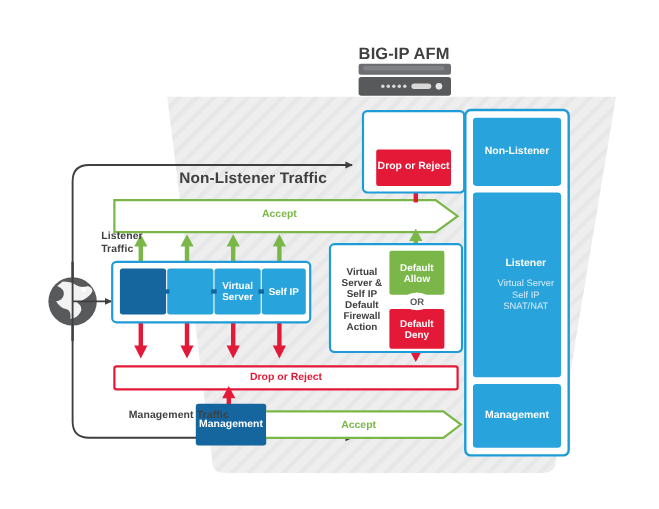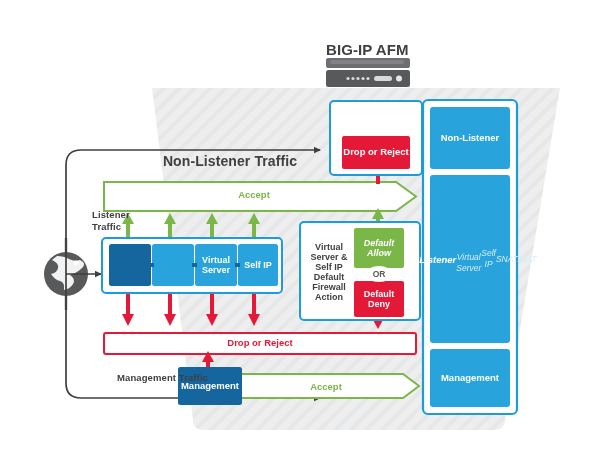--- a/index.html
+++ b/index.html
@@ -176,35 +176,35 @@
 </div>
 
 <div class="lbl" style="left:88px;top:372px;width:120px;text-align:right;font-size:9.5px;">Management Traffic</div>
 
 <div class="boxtxt" style="left:195px;top:244px;width:42px;height:42px;font-size:9px;">Virtual Server</div>
 <div class="boxtxt" style="left:238px;top:244px;width:40px;height:42px;font-size:9px;">Self IP</div>
 
 <div class="boxtxt" style="left:342px;top:136px;width:68px;height:33px;font-size:9.5px;">Drop or Reject</div>
 
 <div class="boxtxt dktxt" style="left:304px;top:230px;width:50px;height:84px;font-size:9px;">Virtual Server &amp; Self IP Default Firewall Action</div>
-<div class="boxtxt" style="left:354px;top:228px;width:50px;height:40px;font-size:9px;font-style:italic;">Default Allow</div>
+<div class="boxtxt" style="left:354px;top:228px;width:50px;height:40px;font-size:9px;">Default Allow</div>
 <div class="ortxt" style="left:366px;top:266px;width:26px;height:16px;font-size:8.5px;">OR</div>
 <div class="boxtxt" style="left:354px;top:281px;width:50px;height:36px;font-size:9px;">Default Deny</div>
 
 <div class="bandtxt green" style="left:104px;top:189px;width:300px;font-size:9.5px;">Accept</div>
 <div class="bandtxt red" style="left:104px;top:337px;width:312px;font-size:9.5px;">Drop or Reject</div>
 <div class="bandtxt green" style="left:246px;top:381px;width:160px;font-size:9.5px;">Accept</div>
 
 <div class="boxtxt" style="left:178px;top:367px;width:64px;height:38px;font-size:9.5px;">Management</div>
 
 <div class="boxtxt" style="left:430px;top:107px;width:80px;height:62px;font-size:9.5px;">Non-Listener</div>
 
 <div style="position:absolute;left:430px;top:175px;width:96px;height:168px;
-            display:flex;flex-direction:row;align-items:center;justify-content:center;
-            color:#fff;text-align:center;font-style:italic;">
+            display:flex;flex-direction:column;align-items:center;justify-content:center;
+            color:#fff;text-align:center;">
   <div style="font-size:9.5px;font-weight:bold;">Listener</div>
   <div class="sub" style="font-size:8.5px;margin-top:7px;line-height:1.25;">Virtual Server</div>
   <div class="sub" style="font-size:8.5px;line-height:1.25;">Self IP</div>
   <div class="sub" style="font-size:8.5px;line-height:1.25;">SNAT/NAT</div>
 </div>
 
 <div class="boxtxt" style="left:430px;top:349px;width:80px;height:58px;font-size:9.5px;">Management</div>
 
 </div>
 

